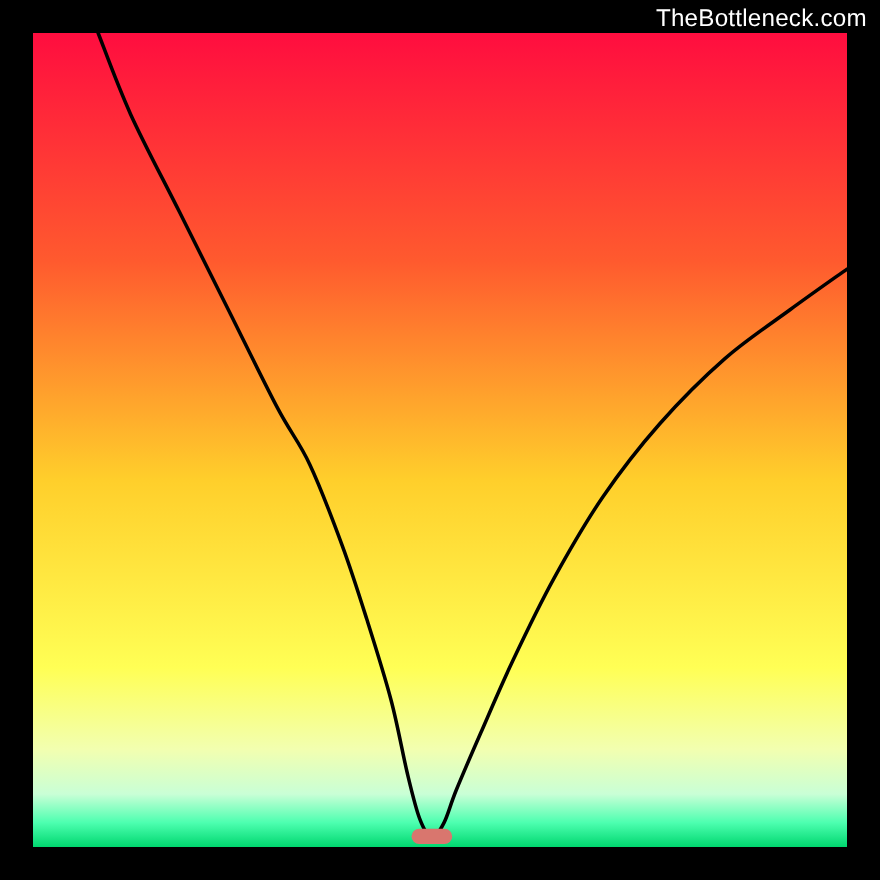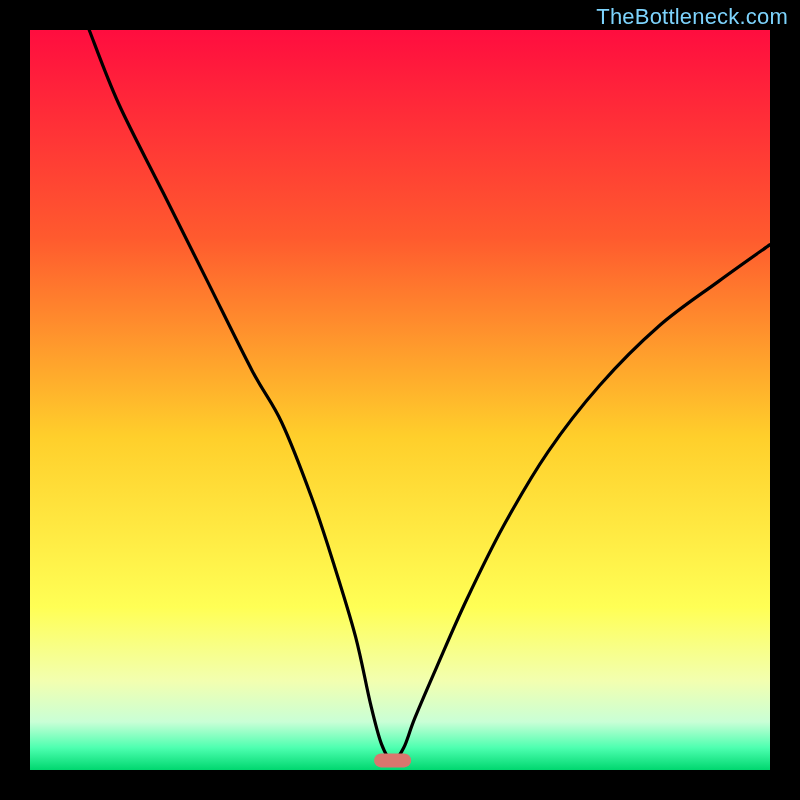--- a/index.html
+++ b/index.html
@@ -14,21 +14,21 @@
   .frame {
     position: relative;
     width: 800px;
     height: 800px;
     background: #000;
   }
   .attribution {
     position: absolute;
     top: 4px;
     right: 12px;
-    color: #7dd3fc;
+    color: #ffffff;
     font-size: 22px;
     font-weight: 500;
     letter-spacing: 0.2px;
     user-select: none;
   }
   svg {
     display: block;
     position: absolute;
     top: 0;
     left: 0;

